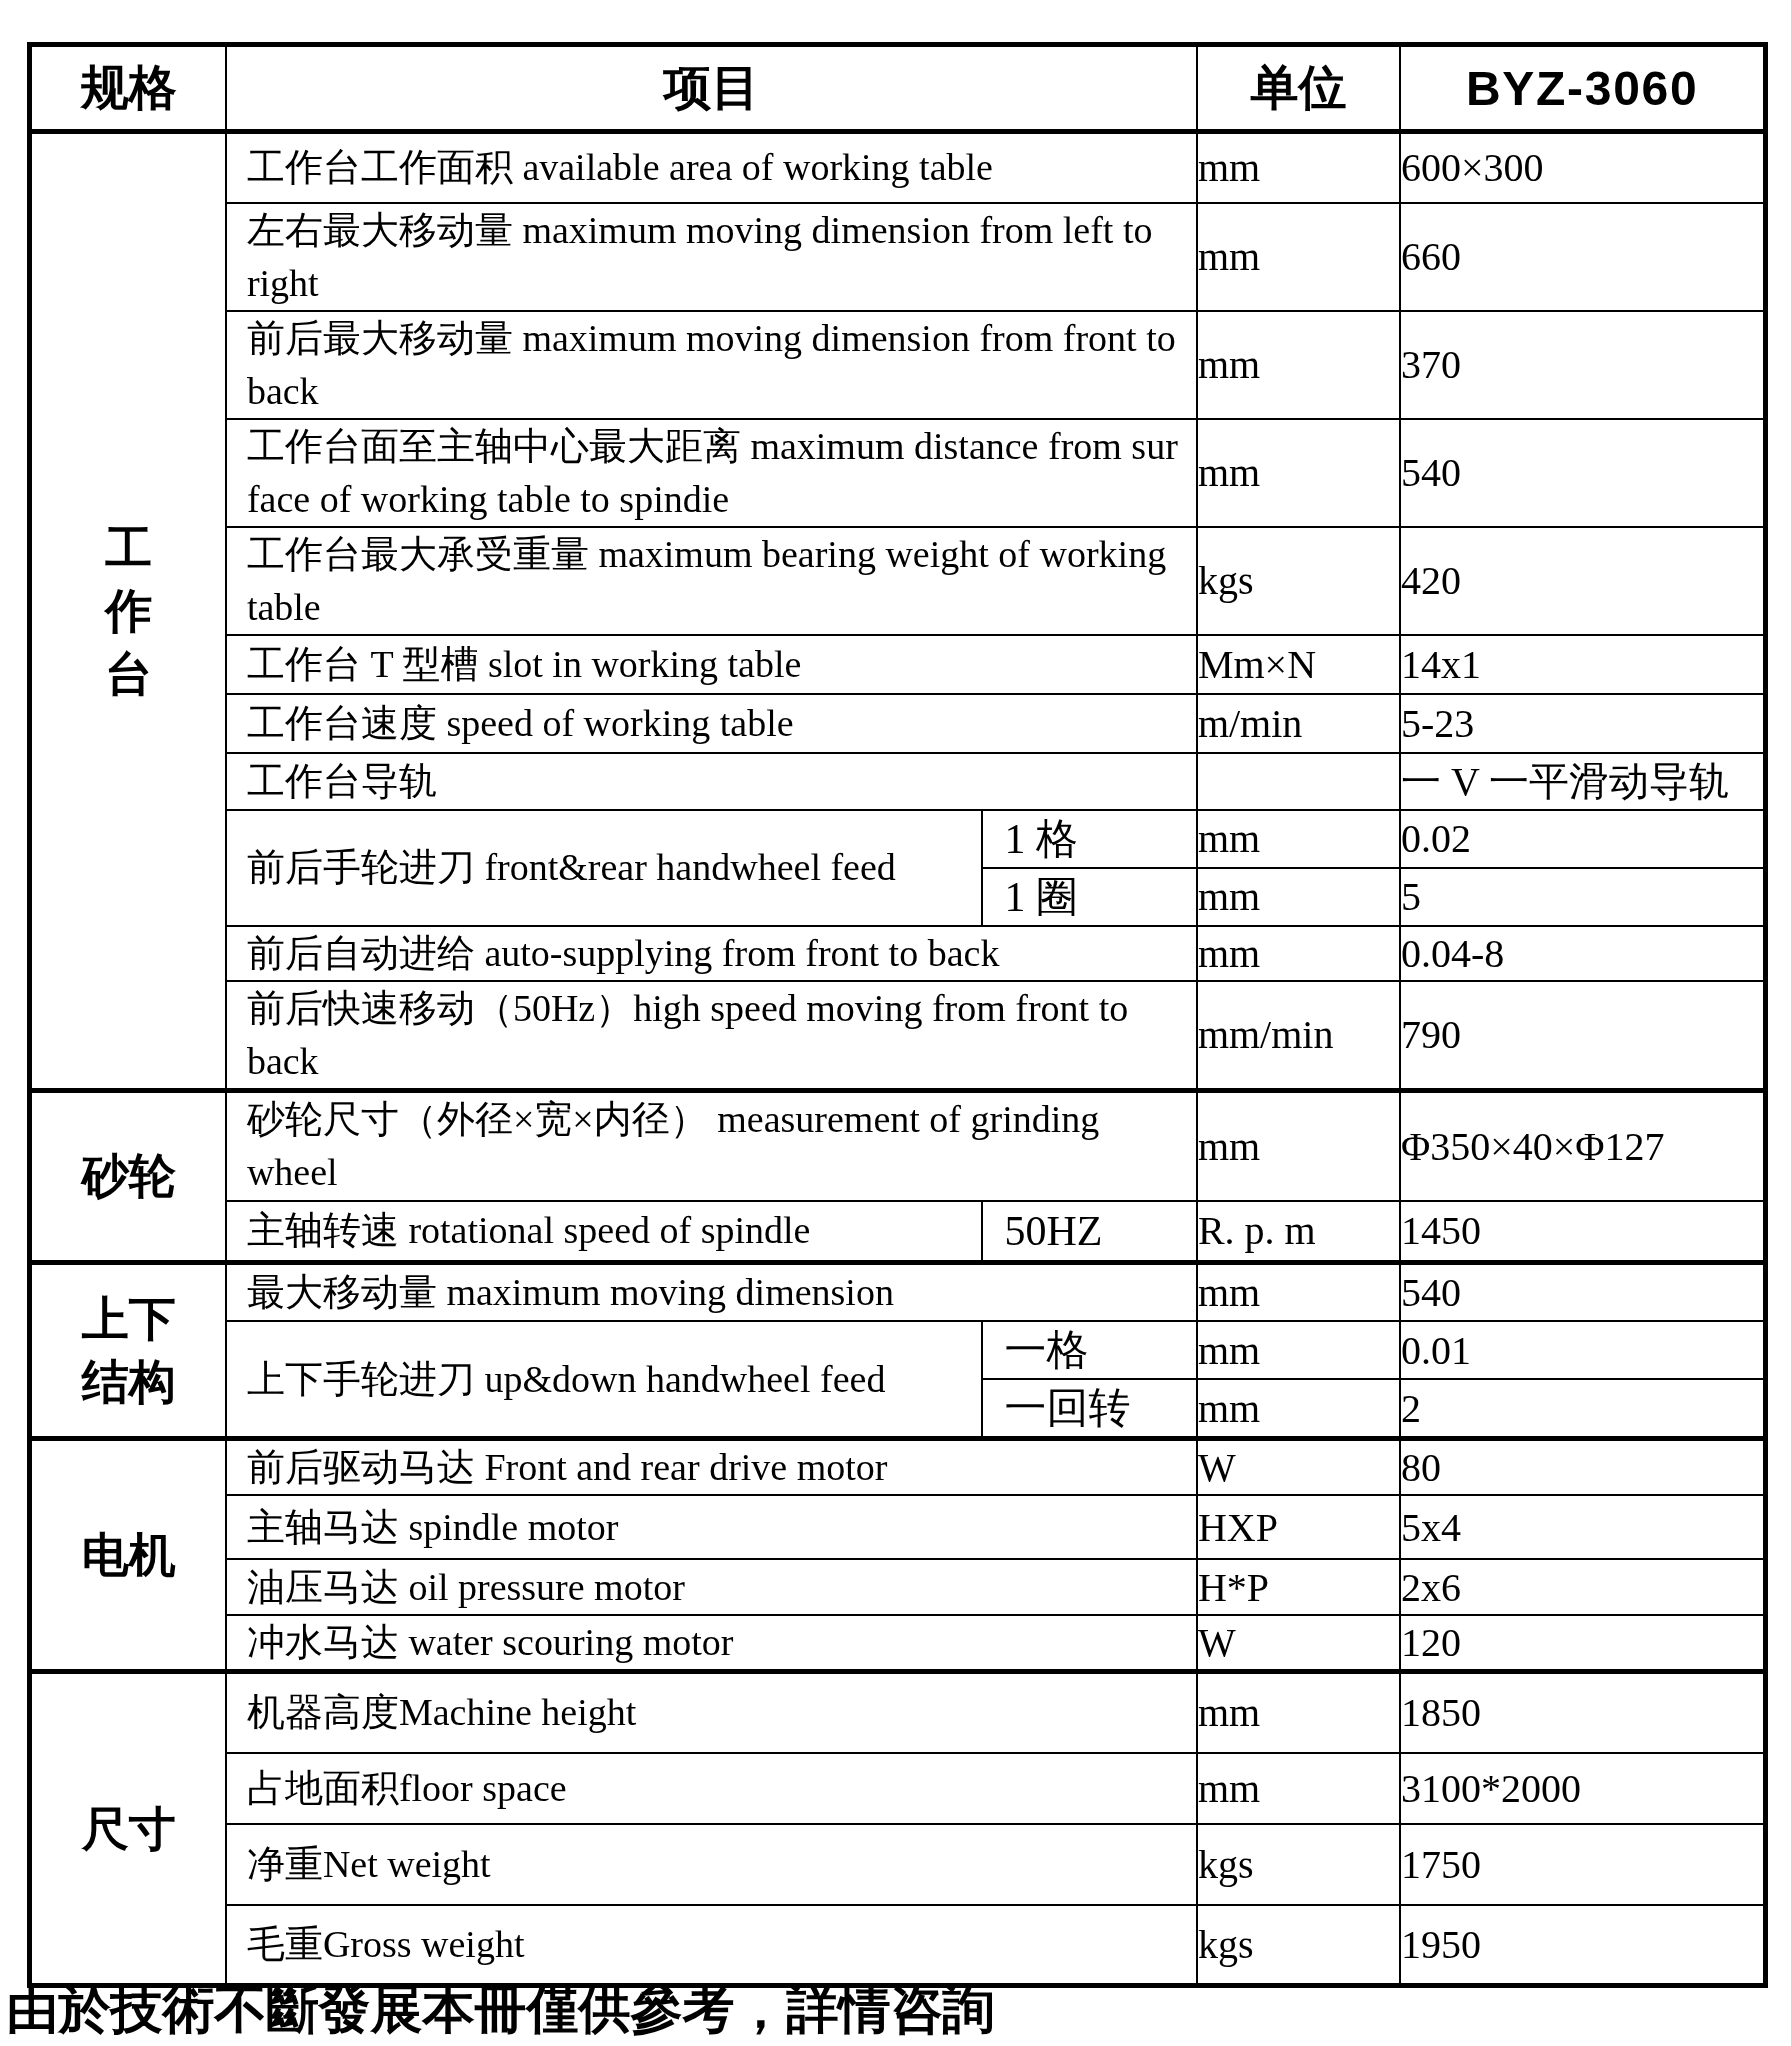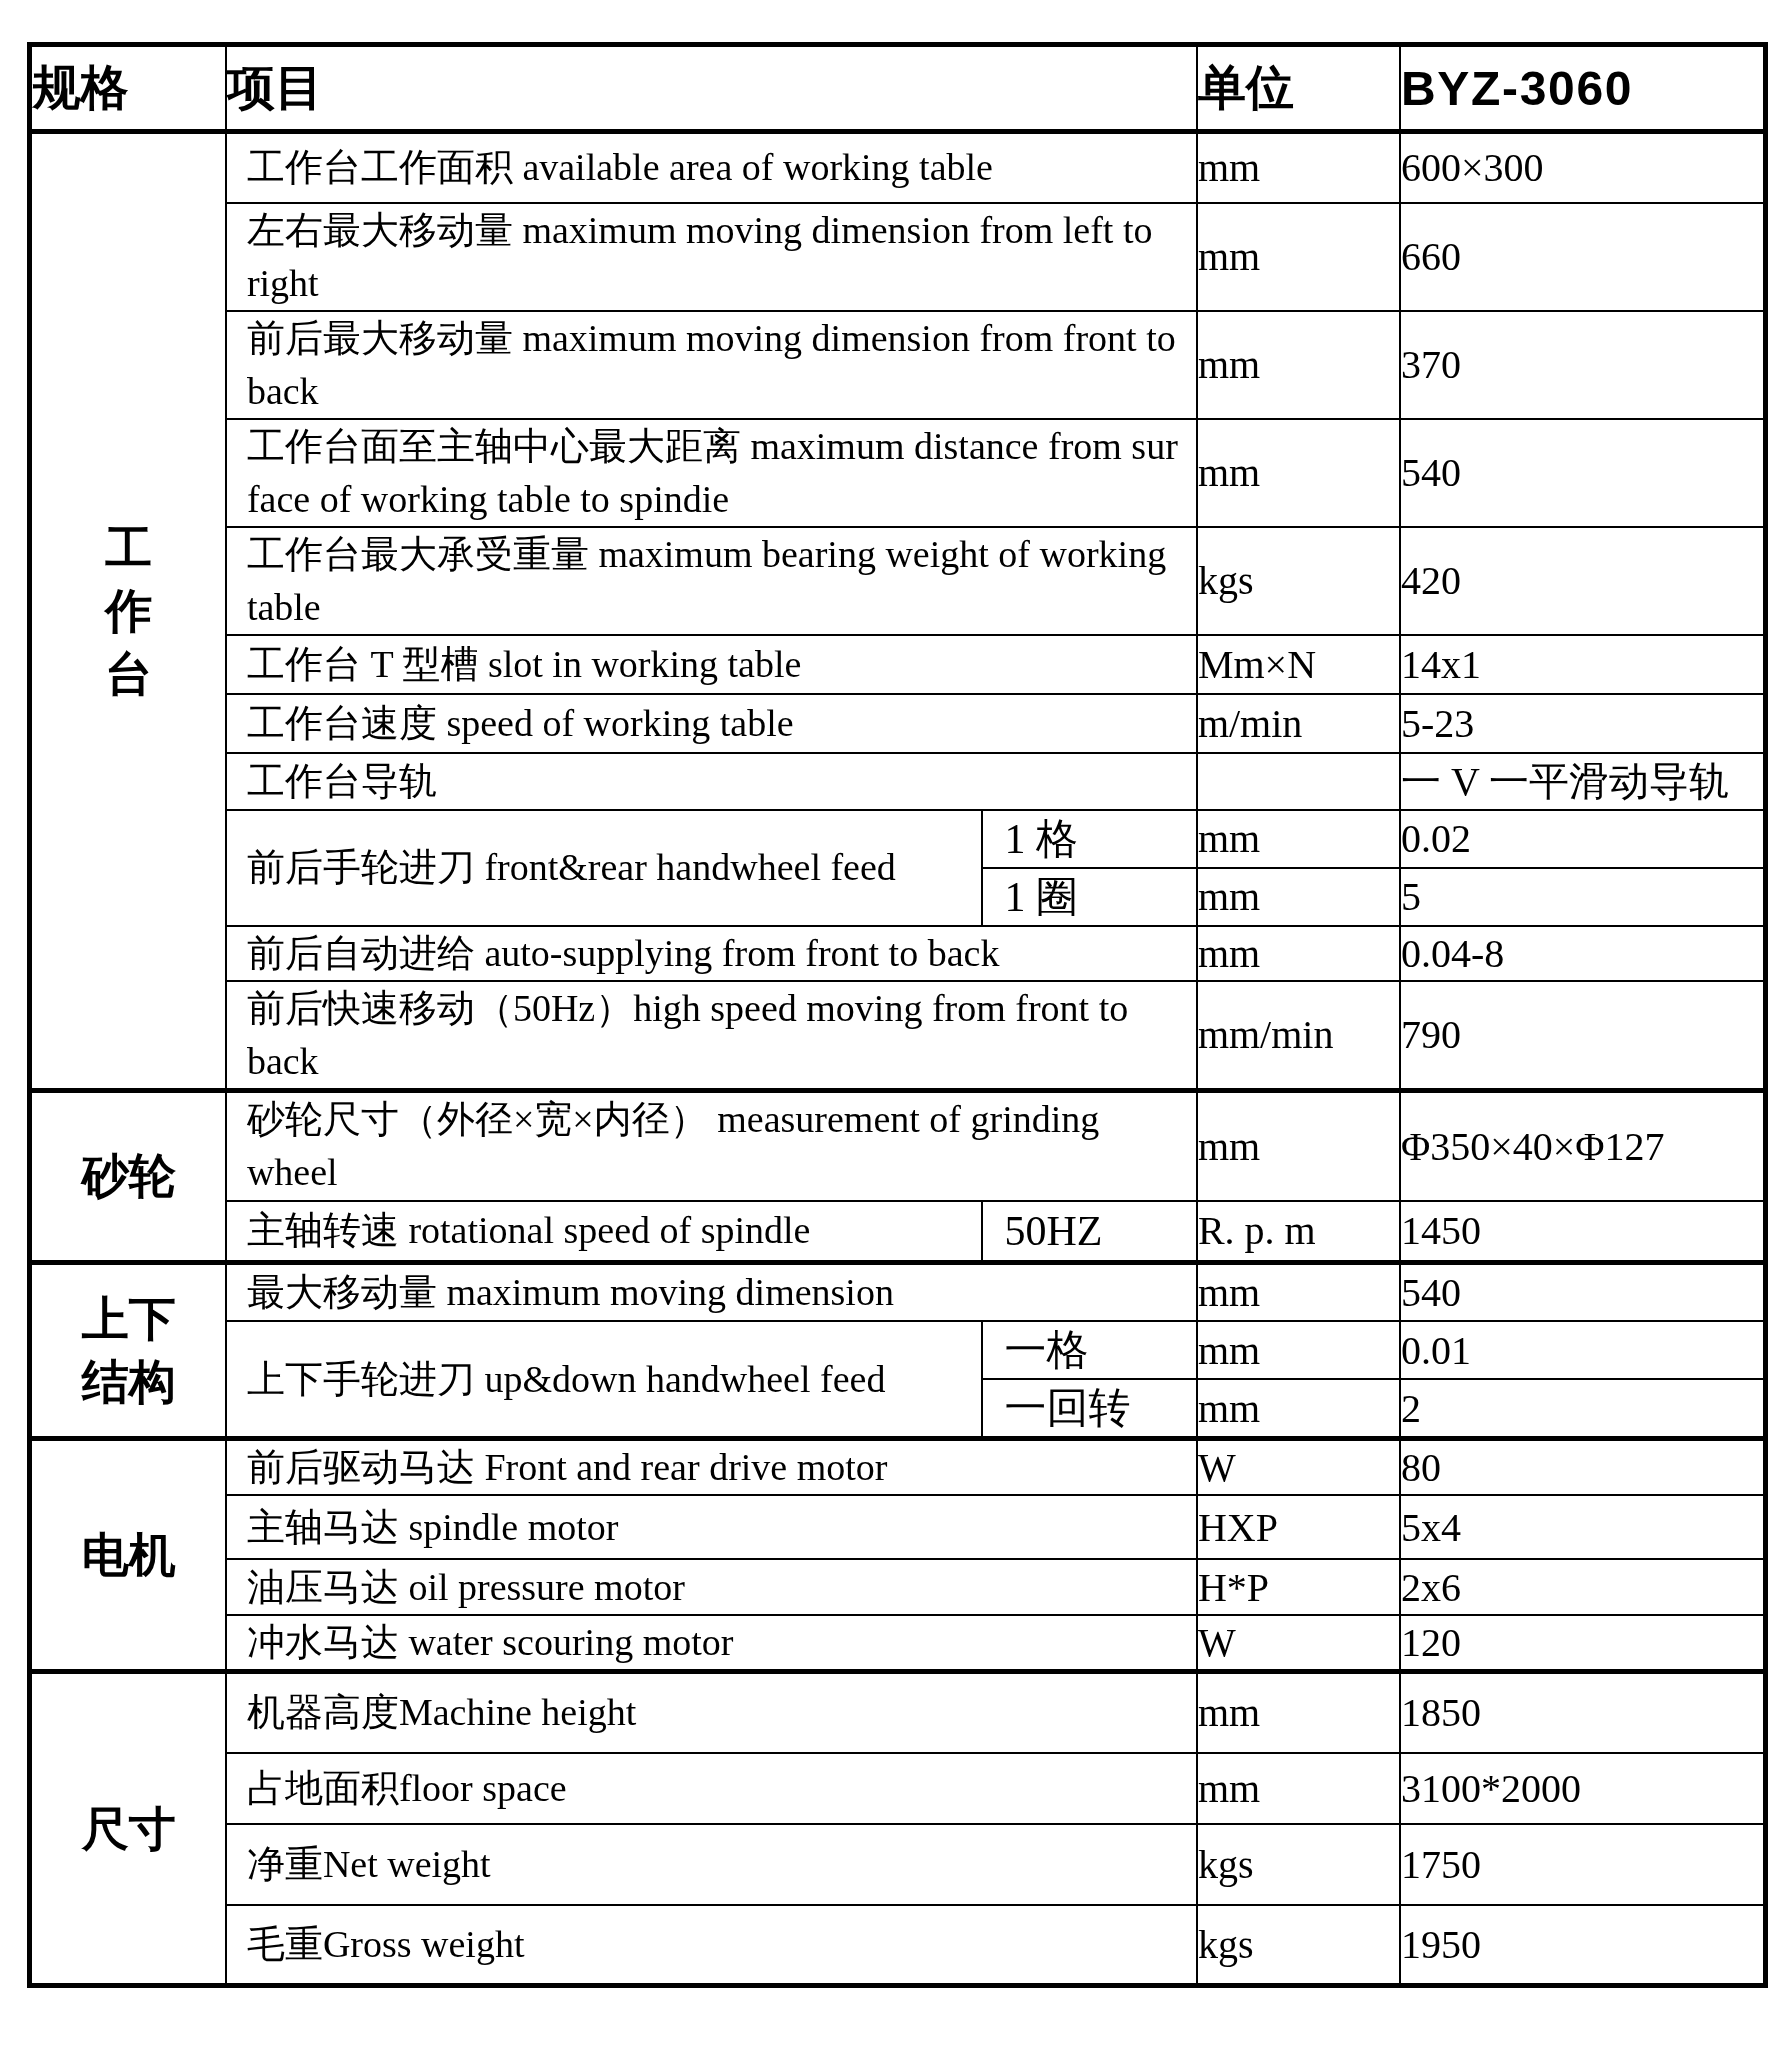--- a/index.html
+++ b/index.html
@@ -27,21 +27,21 @@
     border:2.5px solid #000;
     padding:0;
     overflow:hidden;
     vertical-align:middle;
   }
   tr.header-row th{
     border-bottom:5px solid #000;
     font-family:"Liberation Sans","DejaVu Sans",sans-serif;
     font-weight:bold;
     font-size:48px;
-    text-align:left;
+    text-align:center;
   }
   th.model{font-size:47px;letter-spacing:1.7px;}
   td.item{
     text-align:left;
     padding-left:20px;
     font-size:38px;
     line-height:53px;
     white-space:pre-line;
   }
   td.sub{
@@ -234,15 +234,16 @@
       <td class="val">1750</td>
     </tr>
     <tr style="height:81px">
       <td class="item" colspan="2">毛重Gross weight</td>
       <td class="unit">kgs</td>
       <td class="val">1950</td>
     </tr>
   </tbody>
     </table>
 
+  <div class="footer-note">由於技術不斷發展本冊僅供參考，詳情咨詢</div>
 
 </div>
 
 
 </body></html>

